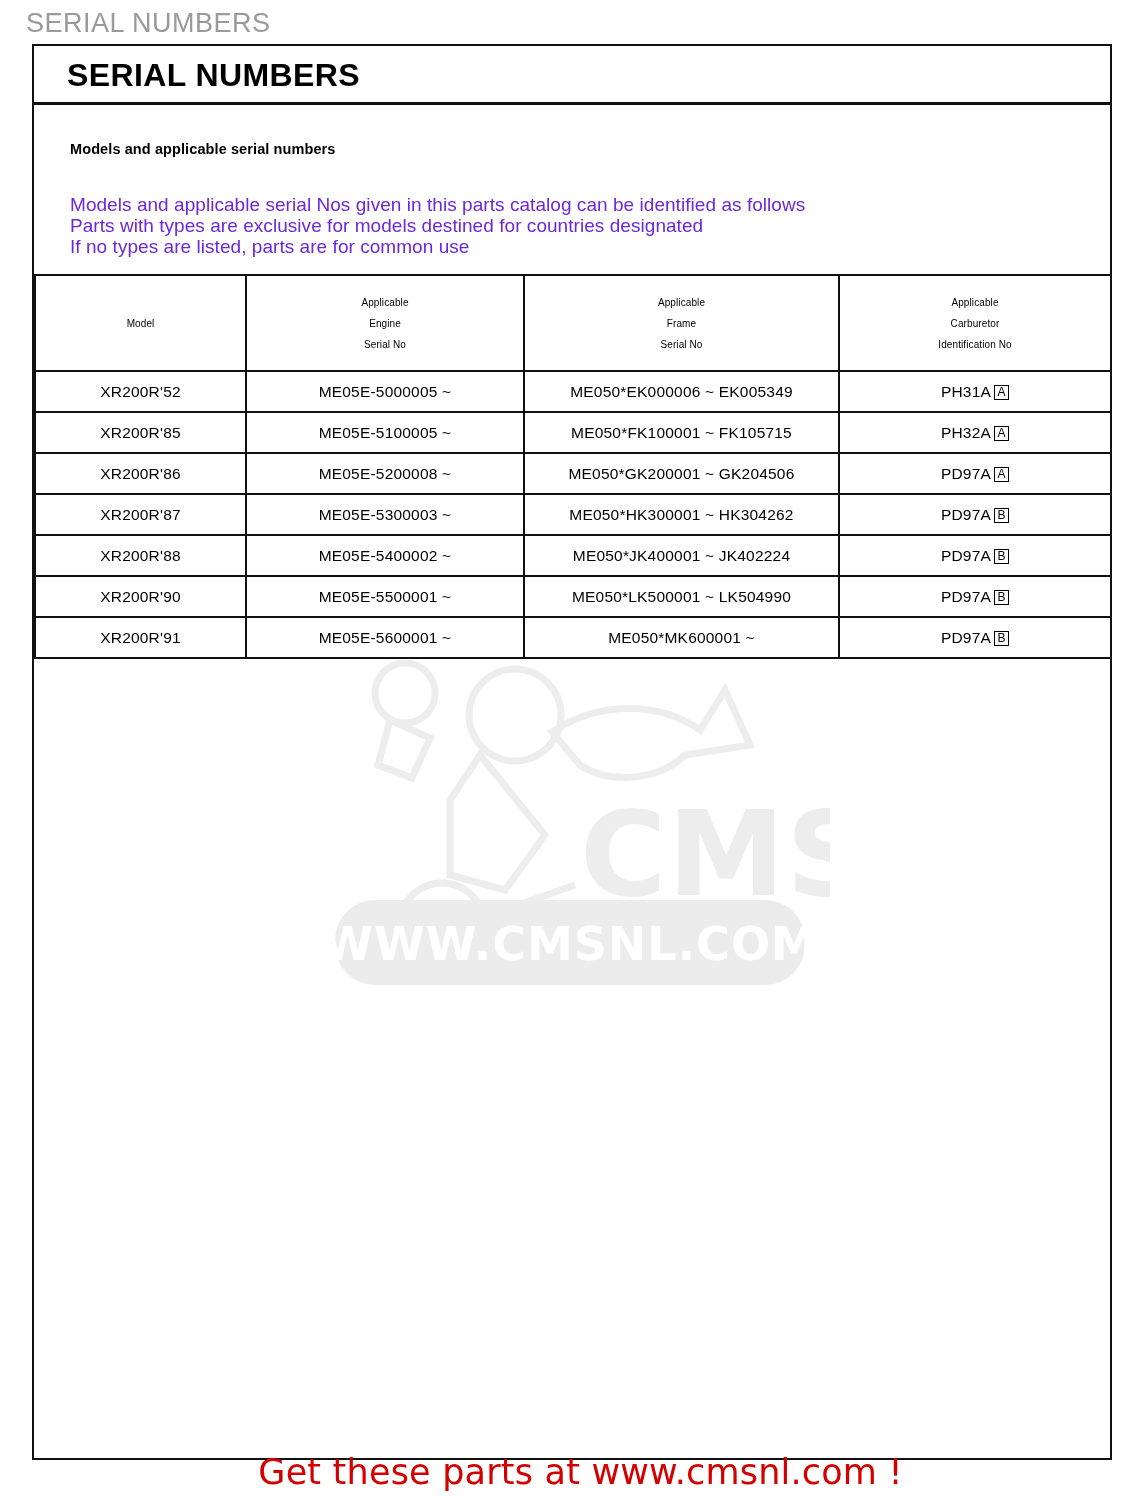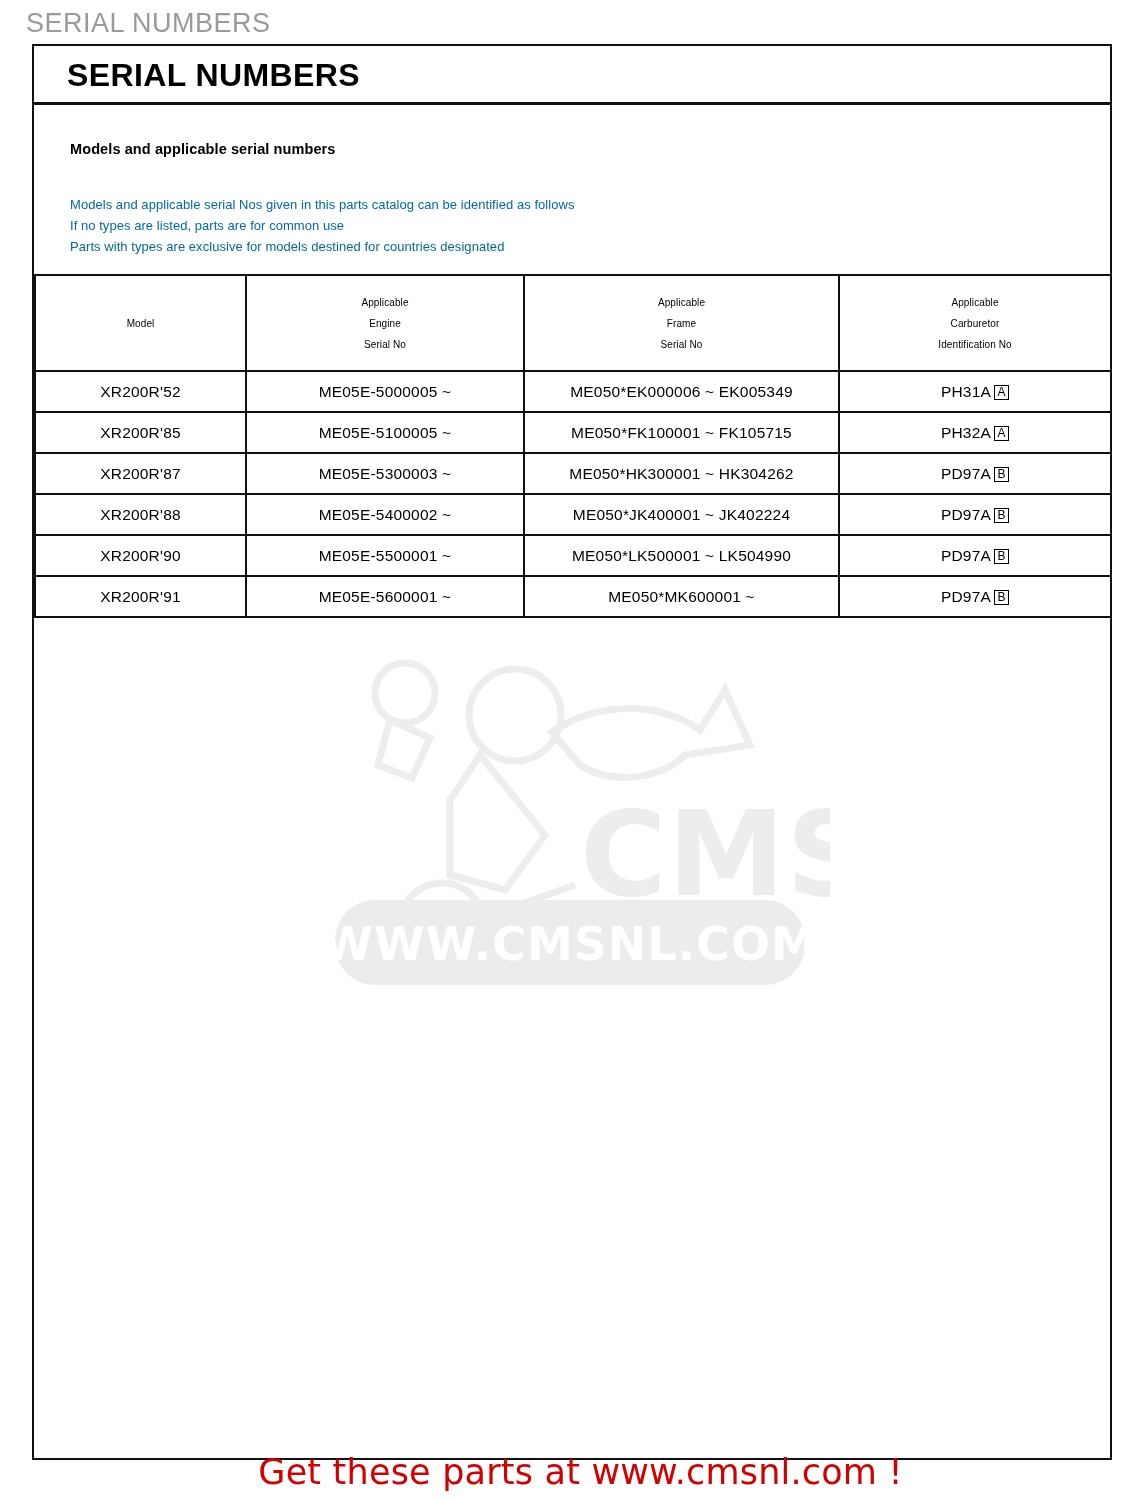--- a/index.html
+++ b/index.html
@@ -69,22 +69,22 @@
     width: 900px;
   }
   #intro-heading {
     font-size: 14.5px;
     font-weight: bold;
     color: #000;
     letter-spacing: 0.1px;
     margin-bottom: 37px;
   }
   .intro-line {
-    font-size: 13px;
-    color: #0369a1;
+    font-size: 19px;
+    color: #6d28d9;
     line-height: 21px;
     letter-spacing: 0.05px;
     white-space: nowrap;
   }
 
   
   #watermark {
     position: absolute;
     left: 330px;
     top: 660px;
@@ -192,22 +192,22 @@
 
 <div id="page-frame">
 
   <div id="title-band">
     <div id="doc-title">SERIAL NUMBERS</div>
   </div>
 
   <div id="intro-block">
     <div id="intro-heading">Models and applicable serial numbers</div>
     <div class="intro-line">Models and applicable serial Nos  given in this parts catalog can be identified as follows</div>
+    <div class="intro-line">Parts with types are exclusive for models destined for countries designated</div>
     <div class="intro-line">If no types are listed, parts are for common use</div>
-    <div class="intro-line">Parts with types are exclusive for models destined for countries designated</div>
   </div>
 
   <div id="serial-table-wrap">
     <table id="serial-table">
       <colgroup>
         <col class="c-model">
           <col class="c-engine">
           <col class="c-frame">
           <col class="c-carb">
       </colgroup>
@@ -240,20 +240,26 @@
             <td>ME050*EK000006  ~  EK005349</td>
             <td><span>PH31A</span><span class="boxed-letter">A</span></td>
           </tr>
           <tr>
             <td>XR200R'85</td>
             <td>ME05E-5100005  ~</td>
             <td>ME050*FK100001  ~  FK105715</td>
             <td><span>PH32A</span><span class="boxed-letter">A</span></td>
           </tr>
           <tr>
+            <td>XR200R'86</td>
+            <td>ME05E-5200008  ~</td>
+            <td>ME050*GK200001  ~  GK204506</td>
+            <td><span>PD97A</span><span class="boxed-letter">A</span></td>
+          </tr>
+          <tr>
             <td>XR200R'87</td>
             <td>ME05E-5300003  ~</td>
             <td>ME050*HK300001  ~  HK304262</td>
             <td><span>PD97A</span><span class="boxed-letter">B</span></td>
           </tr>
           <tr>
             <td>XR200R'88</td>
             <td>ME05E-5400002  ~</td>
             <td>ME050*JK400001  ~  JK402224</td>
             <td><span>PD97A</span><span class="boxed-letter">B</span></td>

